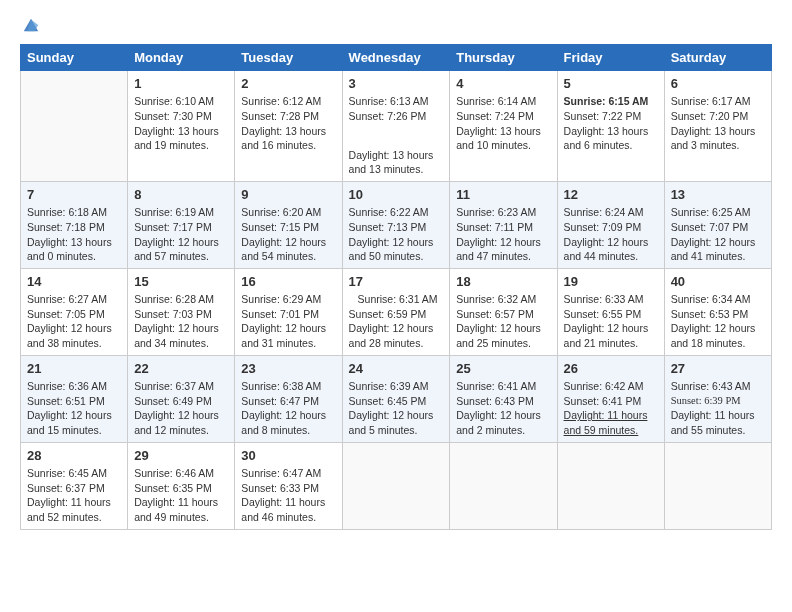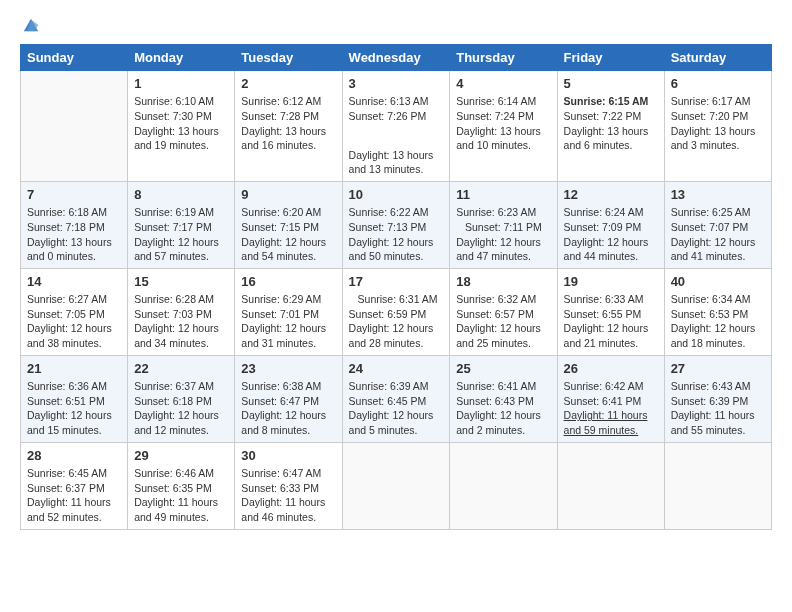--- a/index.html
+++ b/index.html
@@ -188,21 +188,21 @@
           </td>
           <td>
             <span class="day-num">10</span>
             <span style="display: block;">Sunrise: 6:22 AM</span>
             <span style="display: block;">Sunset: 7:13 PM</span>
             <span style="display: block;">Daylight: 12 hours and 50 minutes.</span>
           </td>
           <td>
             <span class="day-num">11</span>
             <span style="display: block;">Sunrise: 6:23 AM</span>
-            <span style="display: block; text-align: center;">Sunset: 7:11 PM</span>
+            <span style="display: block;">Sunset: 7:11 PM</span>
             <span style="display: block;">Daylight: 12 hours and 47 minutes.</span>
           </td>
           <td>
             <span class="day-num">12</span>
             <span style="display: block;">Sunrise: 6:24 AM</span>
             <span style="display: block;">Sunset: 7:09 PM</span>
             <span style="display: block;">Daylight: 12 hours and 44 minutes.</span>
           </td>
           <td>
             <span class="day-num">13</span>
@@ -258,21 +258,21 @@
         <tr class="alt-row">
           <td>
             <span class="day-num">21</span>
             <span style="display: block;">Sunrise: 6:36 AM</span>
             <span style="display: block;">Sunset: 6:51 PM</span>
             <span style="display: block;">Daylight: 12 hours and 15 minutes.</span>
           </td>
           <td>
             <span class="day-num">22</span>
             <span style="display: block;">Sunrise: 6:37 AM</span>
-            <span style="display: block;">Sunset: 6:18 PM</span>
+            <span style="display: block;">Sunset: 6:49 PM</span>
             <span style="display: block;">Daylight: 12 hours and 12 minutes.</span>
           </td>
           <td>
             <span class="day-num">23</span>
             <span style="display: block;">Sunrise: 6:38 AM</span>
             <span style="display: block;">Sunset: 6:47 PM</span>
             <span style="display: block;">Daylight: 12 hours and 8 minutes.</span>
           </td>
           <td>
             <span class="day-num">24</span>
@@ -288,21 +288,21 @@
           </td>
           <td>
             <span class="day-num">26</span>
             <span style="display: block;">Sunrise: 6:42 AM</span>
             <span style="display: block;">Sunset: 6:41 PM</span>
             <span style="display: block; text-decoration: underline;">Daylight: 11 hours and 59 minutes.</span>
           </td>
           <td>
             <span class="day-num">27</span>
             <span style="display: block;">Sunrise: 6:43 AM</span>
-            <span style="display: block;">Sunset: 6:39 PM</span>
+            <span style="display: block; font-family: Liberation Serif, serif;">Sunset: 6:39 PM</span>
             <span style="display: block;">Daylight: 11 hours and 55 minutes.</span>
           </td>
         </tr>
         <tr class="normal-row">
           <td>
             <span class="day-num">28</span>
             <span style="display: block;">Sunrise: 6:45 AM</span>
             <span style="display: block;">Sunset: 6:37 PM</span>
             <span style="display: block;">Daylight: 11 hours and 52 minutes.</span>
           </td>

